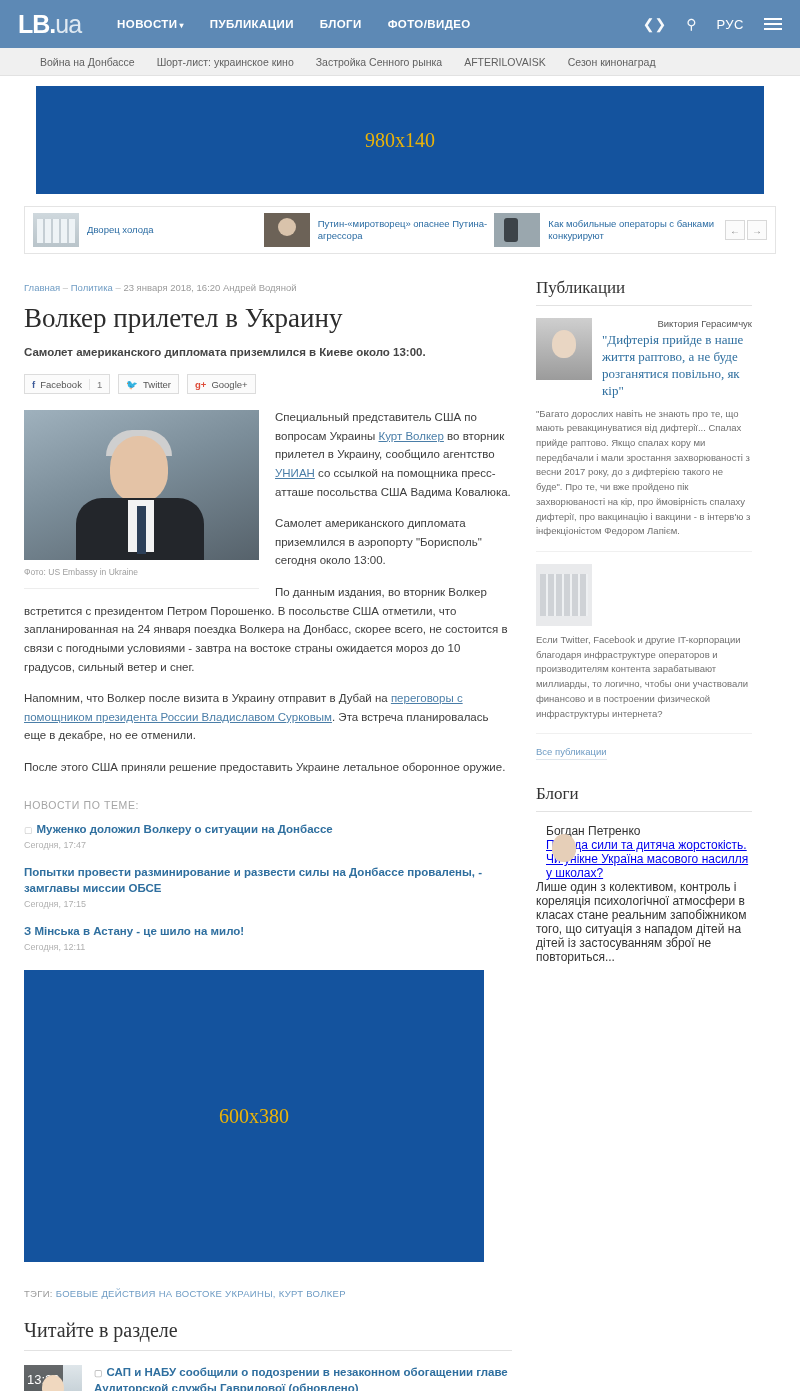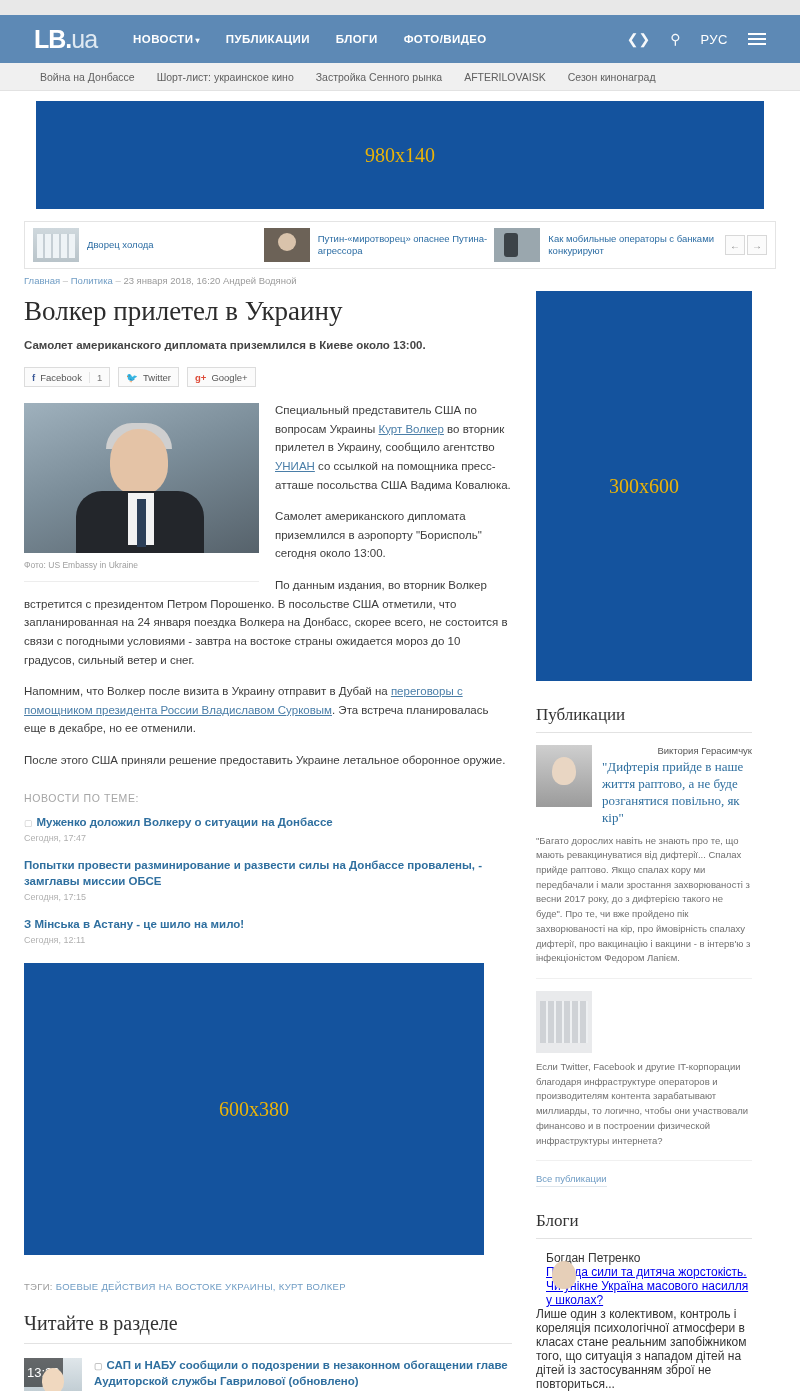--- a/index.html
+++ b/index.html
@@ -12,23 +12,22 @@
     font-size: 12px;
   }
   .page { width: 800px; background:#fff; position: relative; }
 
   
   .topbar {
     height: 48px;
     background: #5d89b5;
     display: flex;
     align-items: center;
-    padding: 0 34px;
+    padding: 0 18px;
     color: #fff;
-    margin-top: 15px;
   }
   .logo { font-size: 25px; font-weight: bold; letter-spacing: -1px; color: #fff; }
   .logo .ua { color:#dfe9f2; font-weight:normal; }
   .navmenu { display:flex; align-items:center; margin-left: 36px; gap: 26px; }
   .navmenu a {
     color:#fff; text-decoration:none; font-size: 11.5px; font-weight: bold;
     letter-spacing: .4px;
   }
   .caret { font-size: 8px; margin-left: 2px; }
   .topright { margin-left:auto; display:flex; align-items:center; gap: 20px; }
@@ -97,21 +96,21 @@
     content:""; position:absolute; left:10px; top:5px; width:14px; height:24px;
     border-radius:3px; background:#3c4348;
   }
 
   
   .wrap { display:flex; padding: 0 24px; gap: 24px; }
   .main { width: 488px; }
   .side { width: 216px; }
 
   
-  .crumb { margin-top: 6px; font-size: 9.5px; color:#9b9b9b; }
+  .crumb { margin-top: 28px; font-size: 9.5px; color:#9b9b9b; }
   .crumb a { color:#6f9cc4; text-decoration:none; }
   .crumb .sep { color:#bdbdbd; }
 
   h1.title {
     font-family: "Liberation Serif", serif;
     font-size: 27px;
     font-weight: normal;
     color: #2c2c2c;
     margin: 10px 0 0 0;
     line-height: 1.15;
@@ -359,21 +358,20 @@
         <div class="txt">
           <a href="#" class="h"><span class="cmticon">▢</span><span>САП и НАБУ сообщили о подозрении в незаконном обогащении главе Аудиторской службы Гаврилової (обновлено)</span></a>
 
         </div>
       </div>
 
     </div>
 
     <div class="side">
 
-      <div class="ad ad300">300x600</div>
 
       <h3 class="sidehead">Публикации</h3>
 
       <div class="pub">
         <div class="pubtop">
           <div class="av av-g"></div>
           <div>
             <div class="who">Виктория Герасимчук</div>
             <a href="#" class="pt">"Дифтерія прийде в наше життя раптово, а не буде розганятися повільно, як кір"</a>
           </div>

